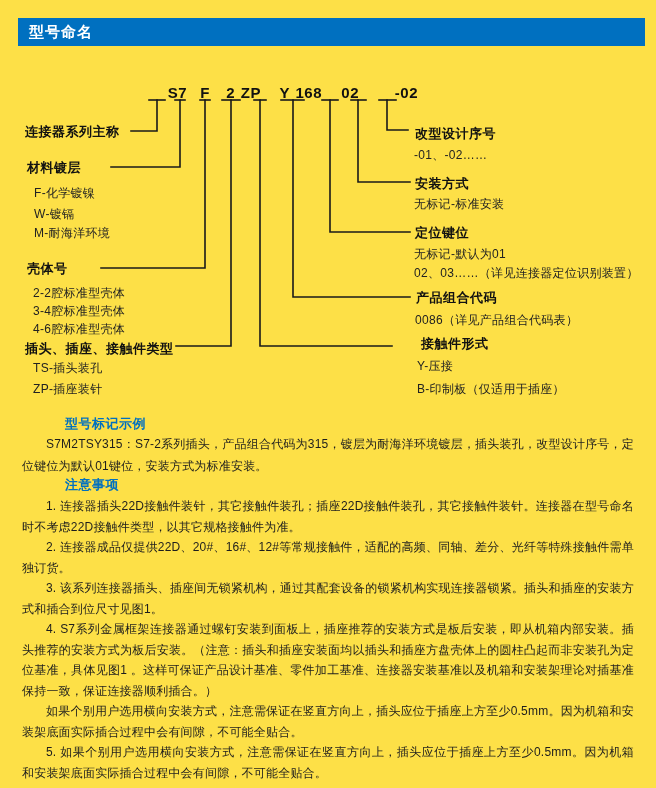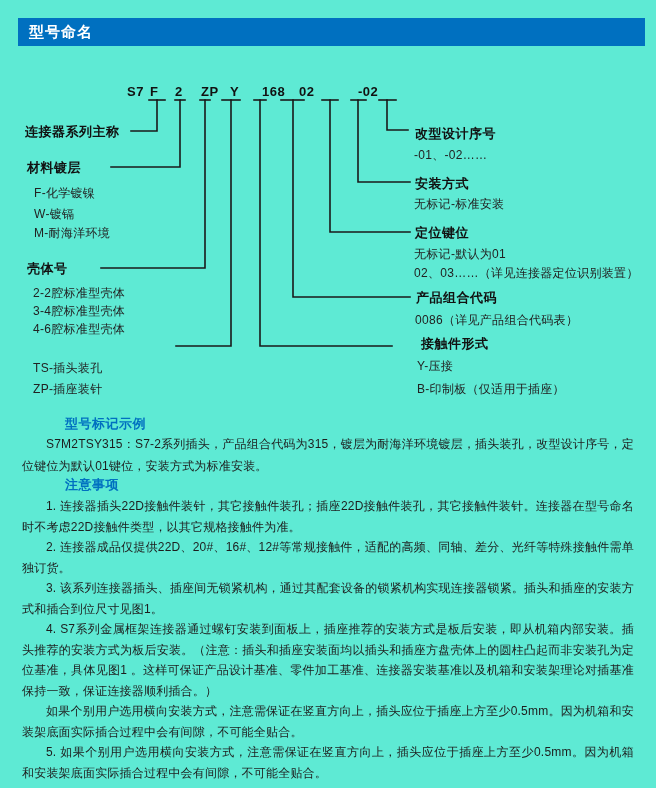--- a/index.html
+++ b/index.html
@@ -1,33 +1,33 @@
 <!DOCTYPE html>
 <html><head>
 <meta charset="utf-8">
 <style>
   * { margin:0; padding:0; box-sizing:border-box; }
   html,body { background:#ffffff; }
   .page {
-    position:relative; width:656px; height:788px; background:#5eead4;
+    position:relative; width:656px; height:788px; background:#fde047;
     font-family:"Liberation Sans","DejaVu Sans",sans-serif;
     color:#1a1a1a; overflow:hidden;
   }
   .title-bar {
     position:absolute; left:18px; top:18px; width:627px; height:28px;
     background:#0070C0; color:#ffffff;
   }
   .title-bar span {
     display:block; padding-left:11px; line-height:28px;
     font-size:15px; font-weight:bold; letter-spacing:1px;
   }
   .diagram-svg { position:absolute; left:0; top:0; width:656px; height:420px; }
   .code {
-    position:absolute; top:84px; width:60px; text-align:left;
-    font-weight:bold; font-size:13px; letter-spacing:0.5px; color:#111;
+    position:absolute; top:84px; width:60px; text-align:right;
+    font-weight:bold; font-size:15px; letter-spacing:0.5px; color:#111;
   }
   .dlabel { position:absolute; white-space:nowrap; font-size:13px; font-weight:bold; letter-spacing:0.5px; color:#111; }
   .ditem  { position:absolute; white-space:nowrap; font-size:12px; color:#222; letter-spacing:0.3px; }
   .sec-heading {
     position:absolute; left:22px; color:#0070C0; font-weight:bold;
     font-size:13px; letter-spacing:0.5px;margin-left:43px;
   }
   .para {
     position:absolute; left:22px; width:612px; font-size:12px;
     line-height:21.5px; text-align:justify; text-indent:2em; color:#1d1d1d;
@@ -87,20 +87,21 @@
   <div class="dlabel" style="left:27px;top:159px">材料镀层</div>
   <div class="ditem" style="left:34px;top:185px">F-化学镀镍</div>
   <div class="ditem" style="left:34px;top:206px">W-镀镉</div>
   <div class="ditem" style="left:34px;top:225px">M-耐海洋环境</div>
 
   <div class="dlabel" style="left:27px;top:260px">壳体号</div>
   <div class="ditem" style="left:33px;top:285px">2-2腔标准型壳体</div>
   <div class="ditem" style="left:33px;top:303px">3-4腔标准型壳体</div>
   <div class="ditem" style="left:33px;top:321px">4-6腔标准型壳体</div>
 
+  <div class="dlabel" style="left:25px;top:340px">插头、插座、接触件类型</div>
   <div class="ditem" style="left:33px;top:360px">TS-插头装孔</div>
   <div class="ditem" style="left:33px;top:381px">ZP-插座装针</div>
 
   <div class="dlabel" style="left:415px;top:125px">改型设计序号</div>
   <div class="ditem" style="left:414px;top:147px">-01、-02……</div>
 
   <div class="dlabel" style="left:415px;top:175px">安装方式</div>
   <div class="ditem" style="left:414px;top:196px">无标记-标准安装</div>
 
   <div class="dlabel" style="left:415px;top:224px">定位键位</div>

